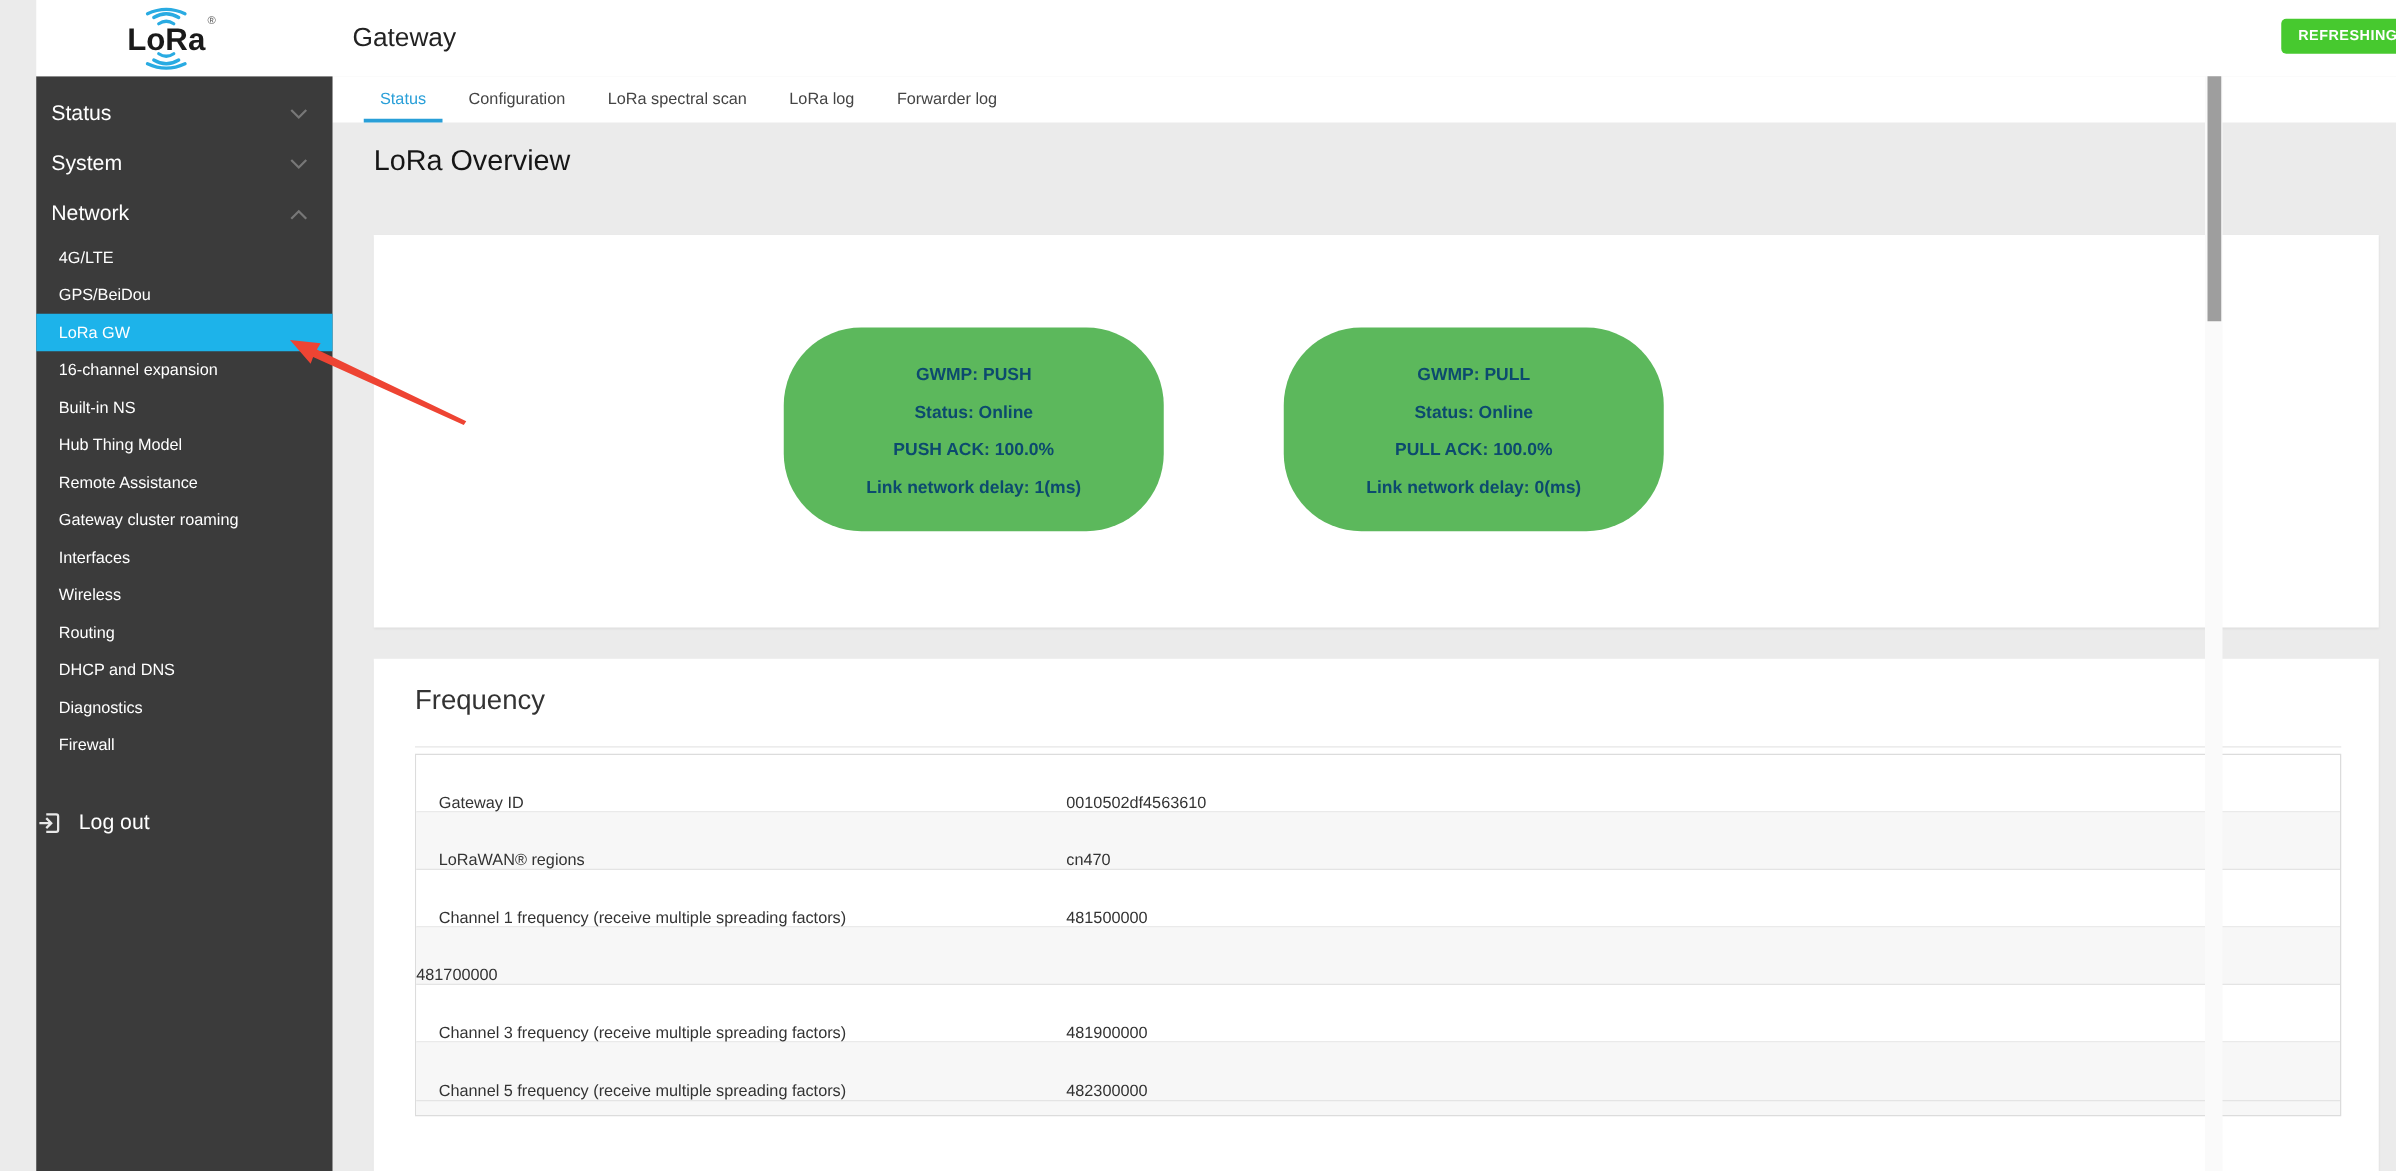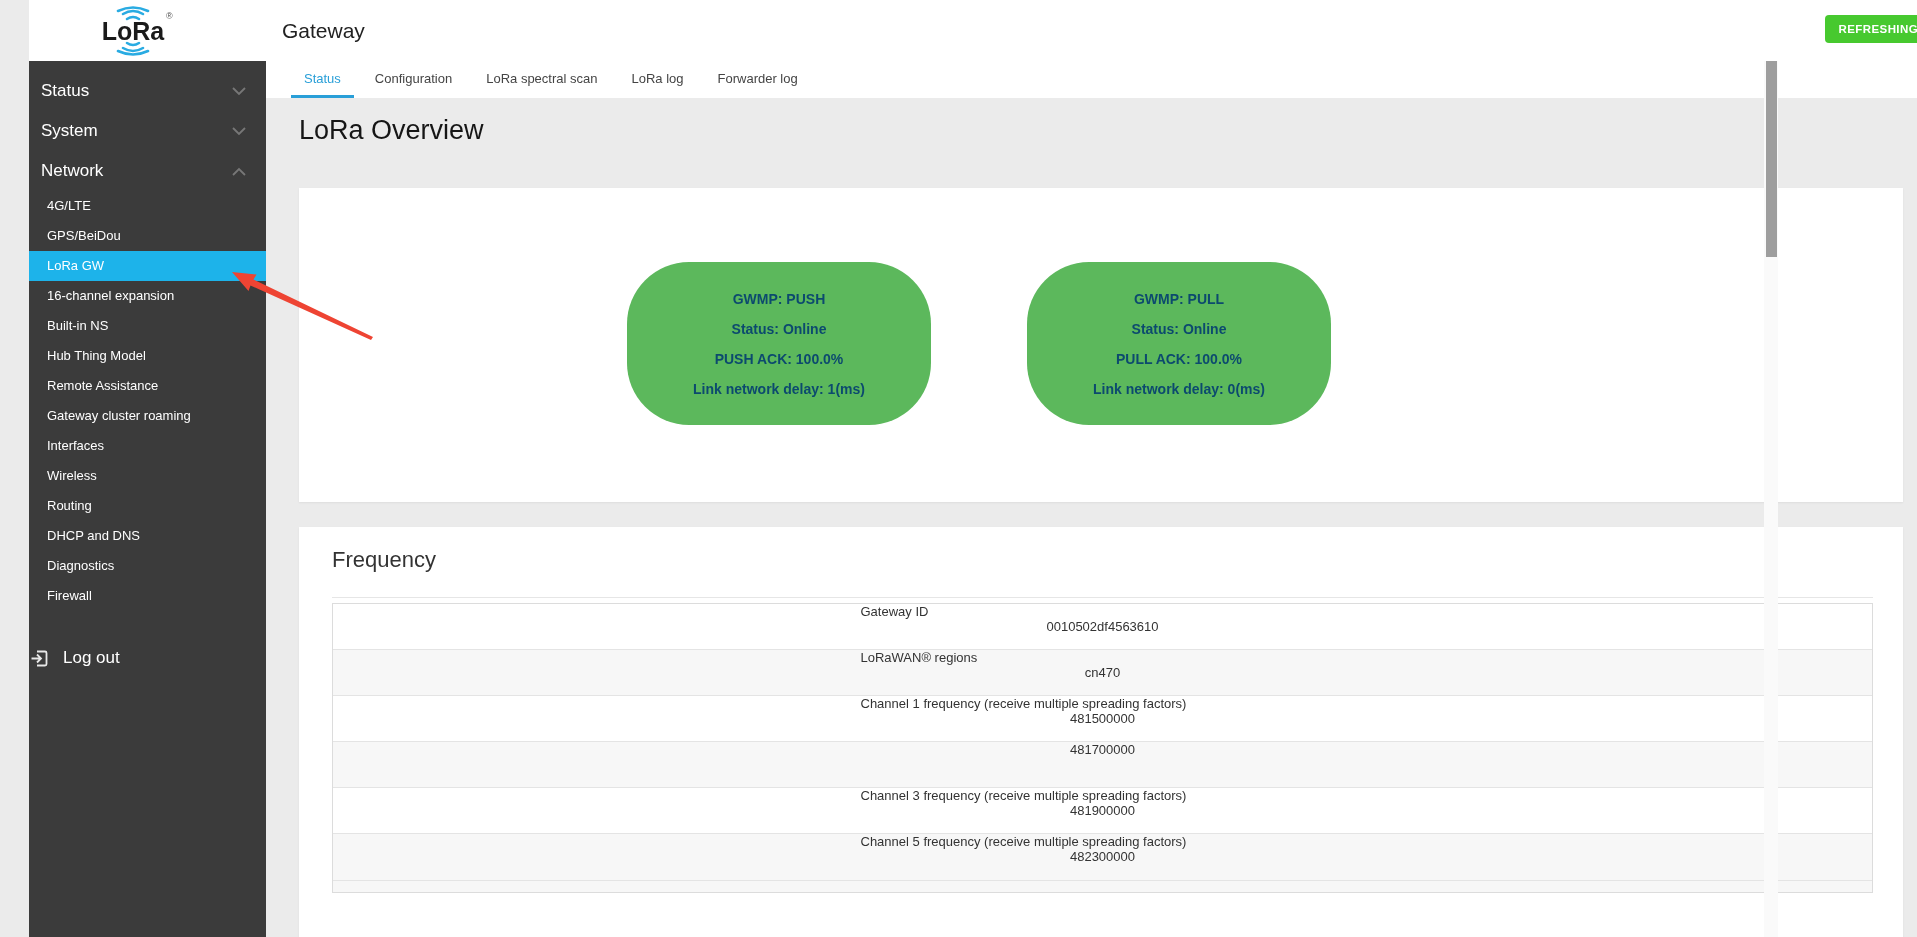--- a/index.html
+++ b/index.html
@@ -30,36 +30,36 @@
     color:#fff; font-size:17px; cursor:pointer; height:34px; }
 
   
   .main { position:absolute; left:237px; top:61px; width:1680px; height:876px; background:#ebebeb; }
   .tabbar { position:absolute; left:0; top:0; width:100%; height:37px; background:#fff;
     display:flex; align-items:stretch; padding-left:25px; }
   .tab { font-size:13px; color:#444; padding:0 13px; display:flex; align-items:center;
     cursor:pointer; border-bottom:3px solid transparent; margin-right:8px; }
   .tab.active { color:#299fd8; border-bottom-color:#299fd8; }
 
-  .page-title { position:absolute; left:33px; top:54px; font-size:27px; color:#161616; font-weight:400; }
+  .page-title { position:absolute; left:33px; top:54px; font-size:23px; color:#161616; font-weight:400; }
 
   .panel { position:absolute; background:#fff; box-shadow:0 1px 2px rgba(0,0,0,.06); }
   .panel-overview { left:33px; top:127px; width:1604px; height:314px; }
   .panel-frequency { left:33px; top:466px; width:1604px; height:500px; }
 
   .status-card { position:absolute; top:74px; width:304px; height:163px; background:#5cb85c;
     border-radius:62px; display:flex; flex-direction:column; justify-content:center;
     align-items:center; padding:6px 10px; }
   .card-push { left:328px; } .card-pull { left:728px; }
   .card-line { font-size:14px; font-weight:bold; color:#0c4a6e; line-height:30px; text-align:center; }
 
   .freq-title { position:absolute; left:33px; top:20px; font-size:22px; color:#333; font-weight:400; }
   .freq-divider { position:absolute; left:33px; top:70px; width:1541px; height:1px; background:#e6e6e6; }
   .freq-table { position:absolute; left:33px; top:76px; width:1541px; border:1px solid #dcdcdc; }
-  .freq-row { display:flex; height:46px; align-items:center; background:#fff; border-bottom:1px solid #e4e4e4;flex-direction:column; }
+  .freq-row { display:flex; height:46px; align-items:flex-end; background:#fff; border-bottom:1px solid #e4e4e4; }
   .freq-row:nth-child(even) { background:#f7f7f7; }
   .freq-row:last-child { border-bottom:none; }
   .freq-label { width:520px; padding-left:18px; font-size:13px; color:#333; }
   .freq-value { font-size:13px; color:#333; }
   .freq-row-partial { height:12px; background:#f7f7f7; border-top:1px solid #e4e4e4; }
 
   
   .scrollbar-track { position:absolute; right:0; top:61px; width:14px; height:876px; background:#fafafa; z-index:6; }
   .scrollbar-thumb { position:absolute; right:1px; top:0; width:11px; height:196px; background:#9e9e9e; }
 

